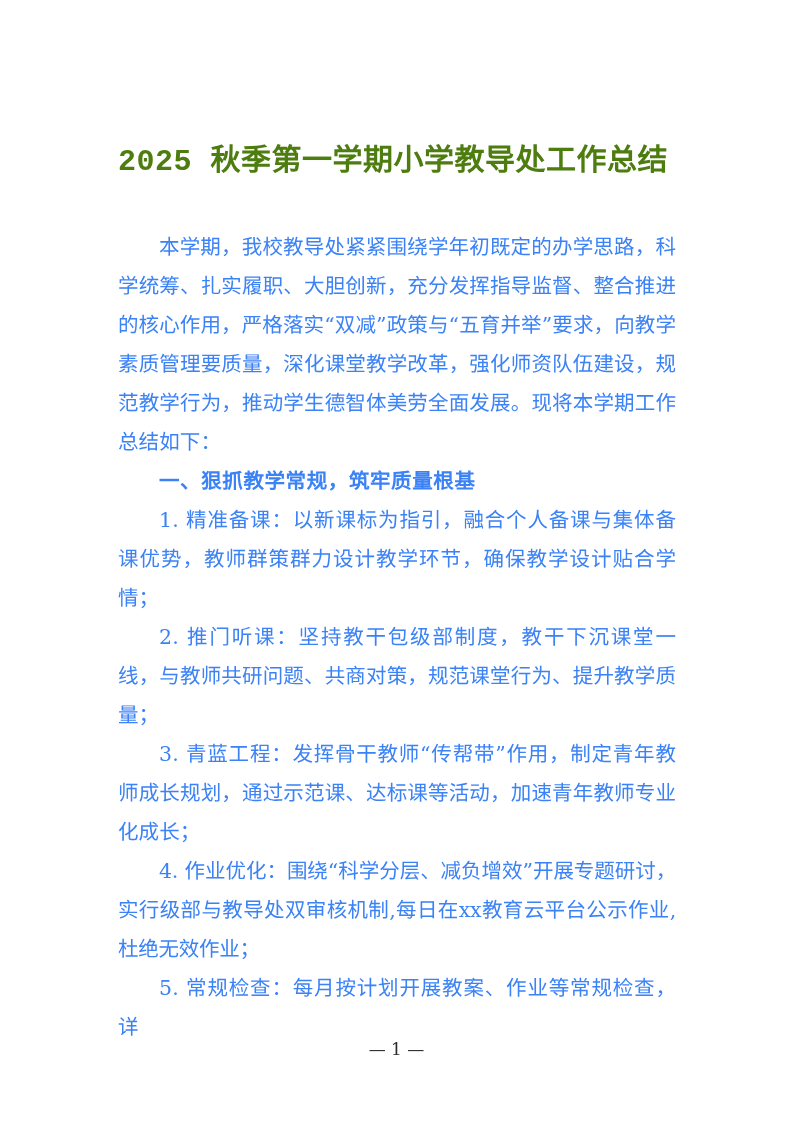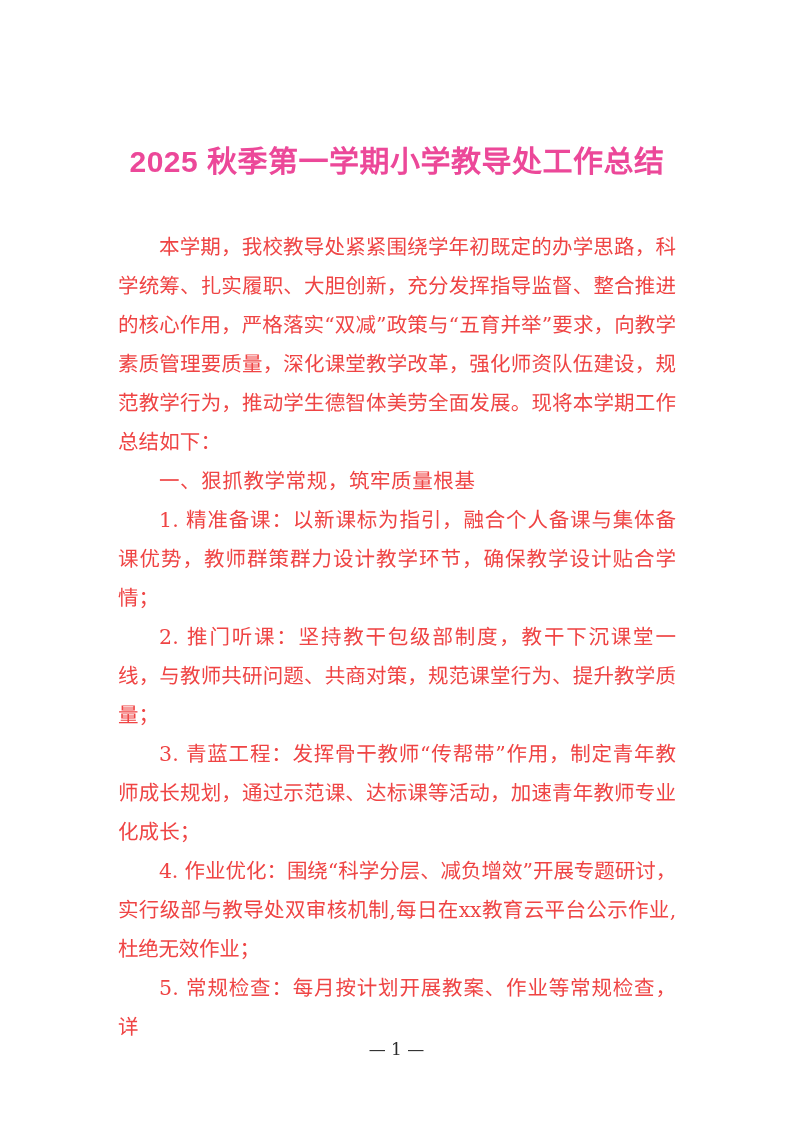--- a/index.html
+++ b/index.html
@@ -20,49 +20,48 @@
   }
 
   .page-body {
     position: absolute;
     left: 118px;
     top: 140px;
     width: 558px;
   }
 
   .doc-title {
-    font-family: Liberation Sans, sans-serif;
+    font-family: Liberation Mono, monospace;
     font-weight: bold;
     font-size: 30px;
     line-height: 44px;
-    color: #ec4899;
-    text-align: center;
+    color: #4d7c0f;
     letter-spacing: 0.5px;
     margin: 0 0 44px 0;
     white-space: nowrap;
   }
 
   .para {
     font-family: "DejaVu Serif", "Liberation Serif", serif;
     font-size: 20.5px;
     line-height: 39px;
-    color: #ef4444;
+    color: #3b82f6;
     text-align: justify;
     text-justify: inter-ideograph;
     text-align-last: left;
     margin: 0;
     letter-spacing: 0.1px;
   }
 
   .para.indent {
     text-indent: 2em;
   }
 
   .para.heading {
-    font-weight: normal;
+    font-weight: bold;
     text-indent: 2em;
     text-align: center;
     letter-spacing: 0.6px;
   }
 
   .para.tight {
     letter-spacing: -0.25px;
   }
 
   .page-footer {

